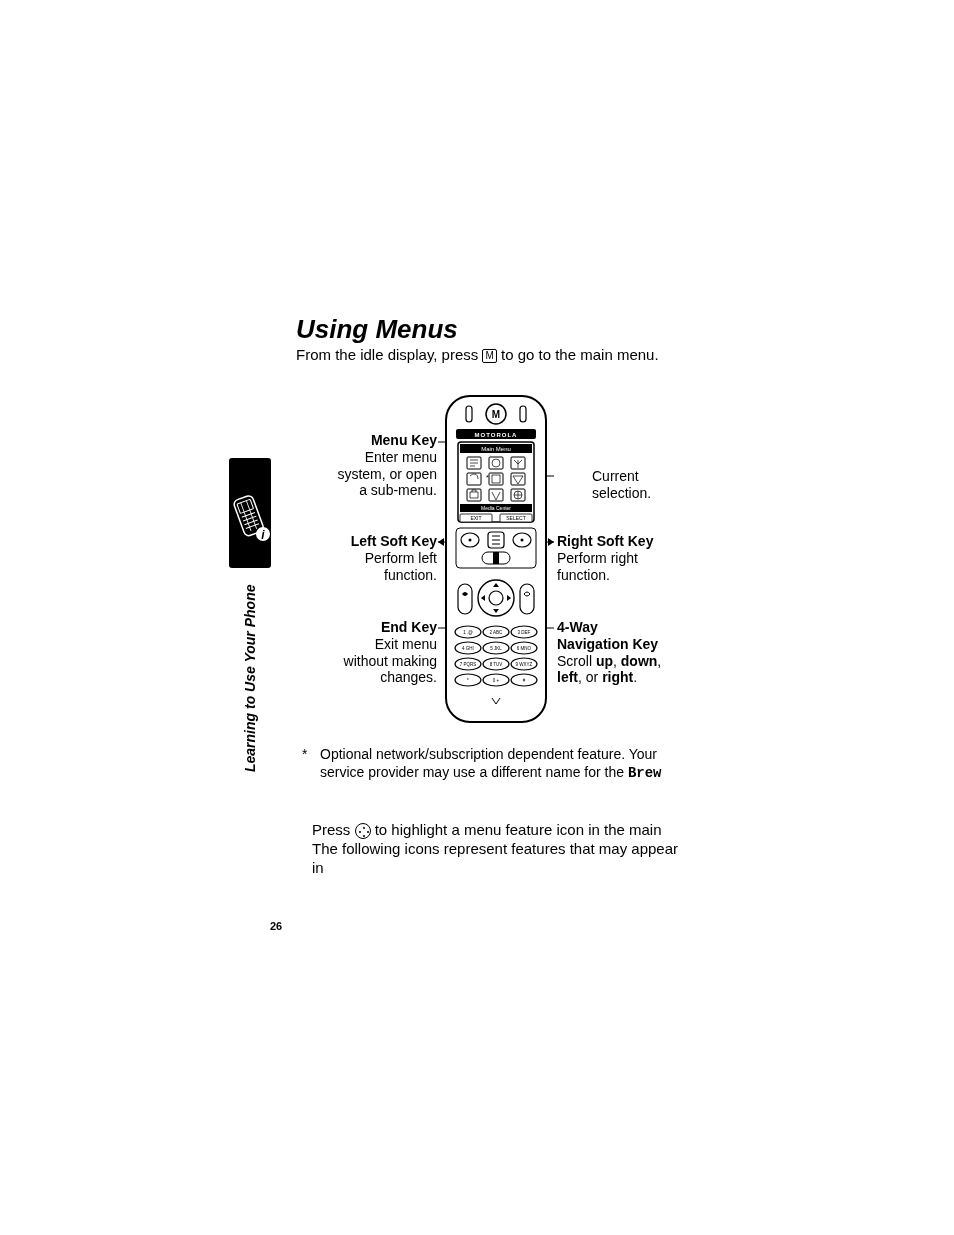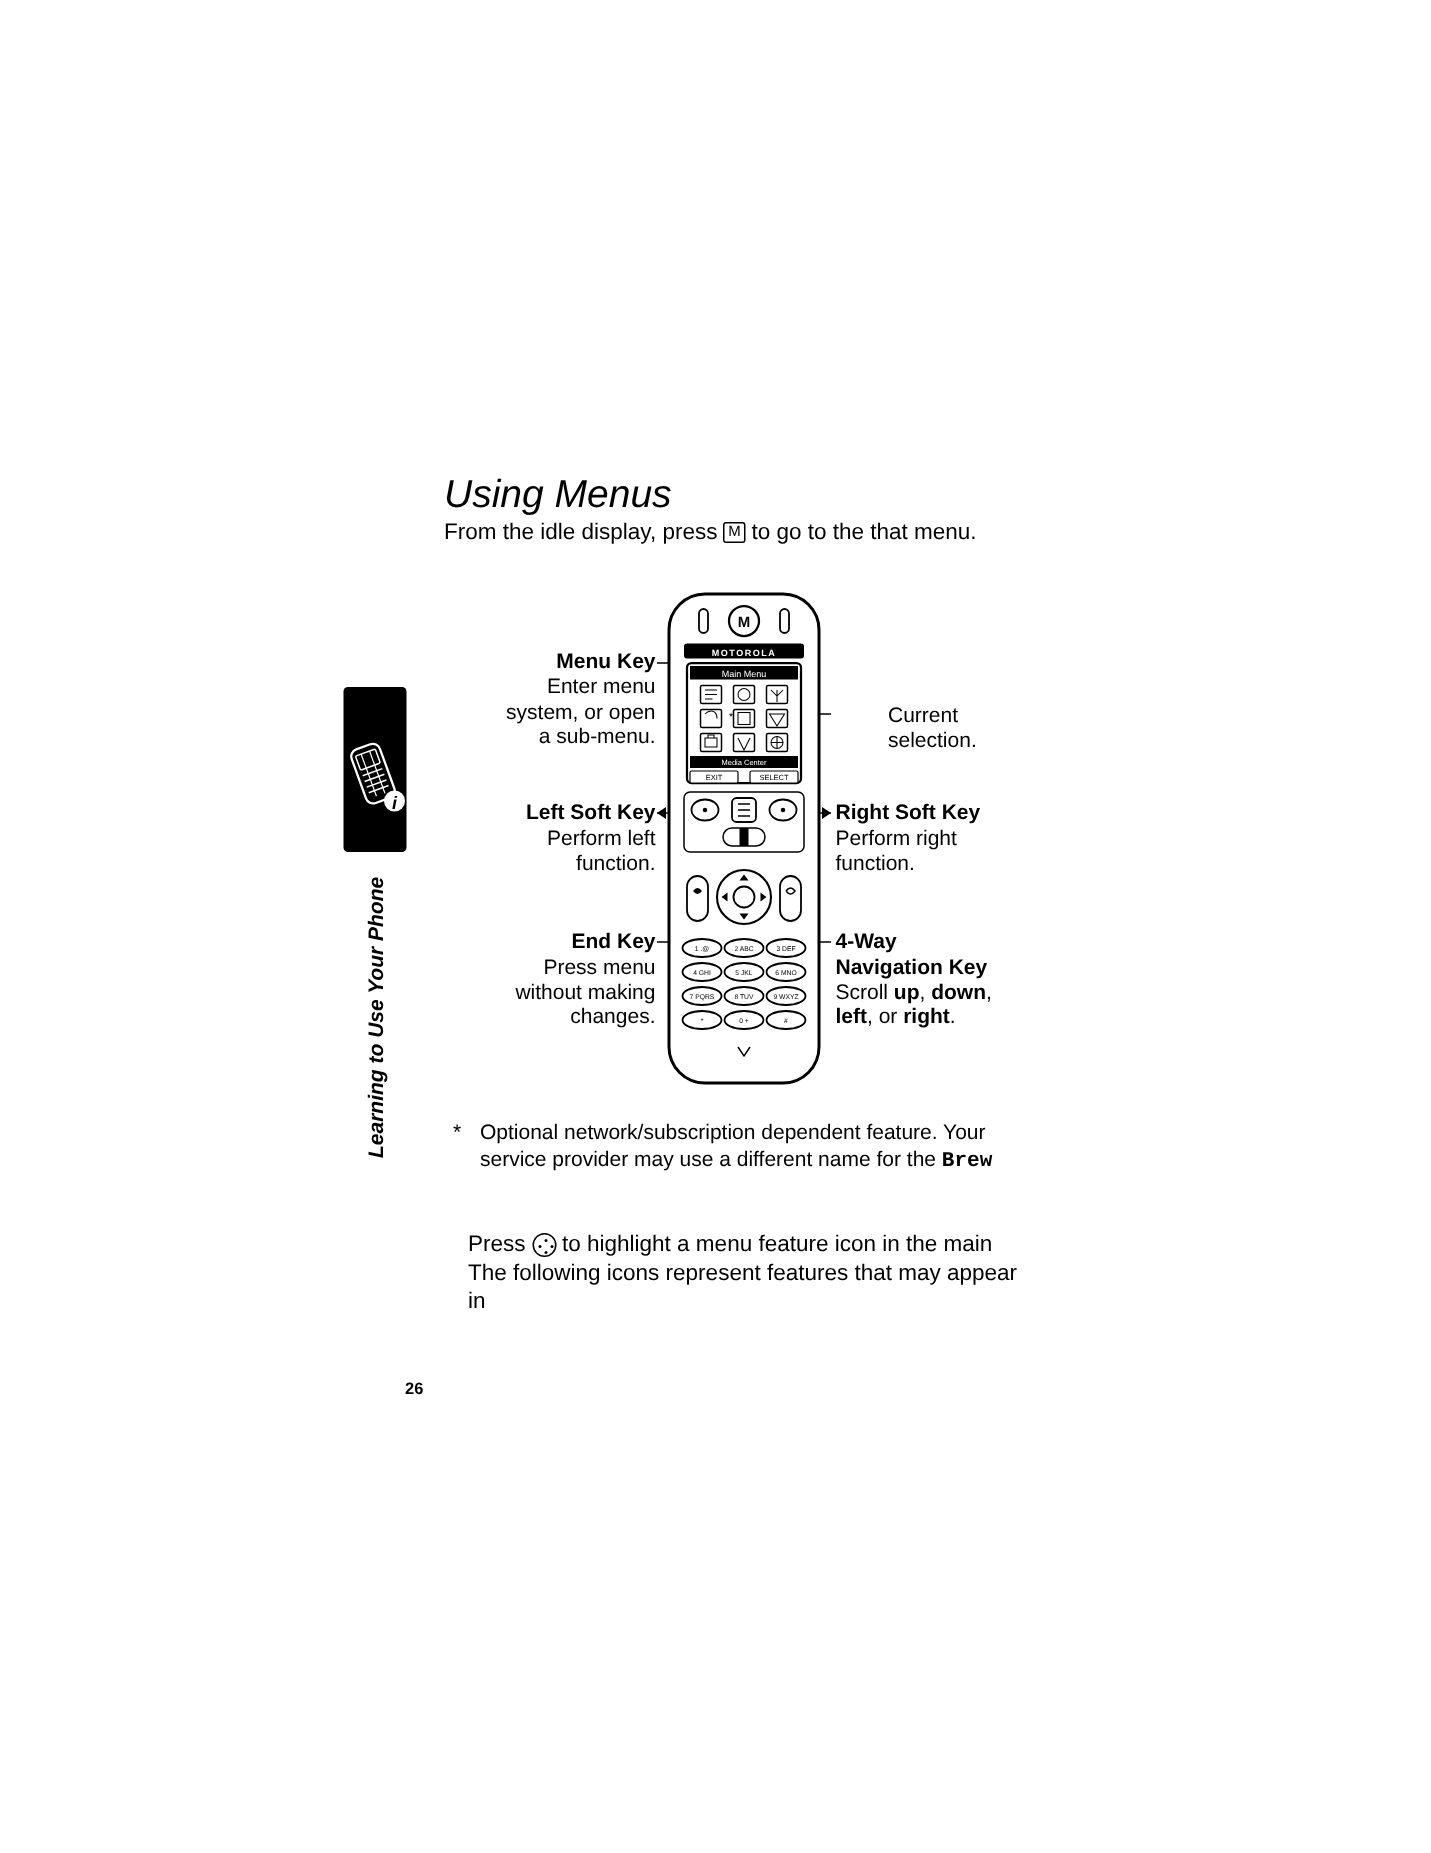--- a/index.html
+++ b/index.html
@@ -1,18 +1,18 @@
 <!DOCTYPE html>
 <html><head>
 <meta charset="utf-8">
 <style>
   * { box-sizing: border-box; margin: 0; padding: 0; }
   html, body { width: 954px; height: 1235px; background: #fff; font-family: Arial, Helvetica, sans-serif; color: #000; }
   .page { position: relative; width: 954px; height: 1235px; }
-  .heading { position: absolute; left: 296px; top: 314px; font-size: 26px; font-weight: normal; font-style: italic; font-family: Arial, Helvetica, sans-serif; }
+  .heading { position: absolute; left: 296px; top: 314px; font-size: 26px; font-weight: bold; font-style: italic; font-family: Arial, Helvetica, sans-serif; }
   .intro { position: absolute; left: 296px; top: 346px; font-size: 15px; }
   .intro .glyph { display:inline-block; border:1px solid #000; border-radius:2px; font-size:10px; padding:0 2px; vertical-align: middle; line-height:12px; }
   .sidebar-black { position: absolute; left: 229px; top: 458px; width: 42px; height: 110px; background: #000; border-radius: 3px; }
   .sidebar-phone { position: absolute; left: 229px; top: 490px; }
   .sidebar-text { position: absolute; left: 258px; top: 756px; transform: rotate(-90deg); transform-origin: left bottom; font-weight: bold; font-style: italic; font-size: 14px; white-space: nowrap; }
   .diagram { position: absolute; left: 296px; top: 390px; width: 416px; height: 335px; }
   .callout { position: absolute; font-size: 14px; line-height: 1.2; }
   .callout .title { font-weight: bold; }
   .left-call { text-align: right; }
   .right-call { text-align: left; }
@@ -28,21 +28,21 @@
   svg text { font-family: Arial, Helvetica, sans-serif; }
 </style>
 </head>
 <body>
 
 <div class="page">
 
   <div class="heading">Using Menus</div>
 
   <div class="intro">
-    <span>From the idle display, press </span><span class="glyph">M</span><span> to go to the that menu.</span>
+    <span>From the idle display, press </span><span class="glyph">M</span><span> to go to the main menu.</span>
   </div>
 
   <div class="sidebar-black"></div>
   <svg class="sidebar-phone" width="42" height="78">
     <g transform="translate(4,2) rotate(-20 19 30)">
       <rect x="8" y="4" width="20" height="38" rx="5" fill="none" stroke="#fff" stroke-width="1.5"></rect>
       <rect x="11" y="8" width="14" height="10" rx="1" fill="none" stroke="#fff" stroke-width="1"></rect>
       <line x1="11" y1="22" x2="25" y2="22" stroke="#fff" stroke-width="1"></line>
       <line x1="11" y1="26" x2="25" y2="26" stroke="#fff" stroke-width="1"></line>
       <line x1="11" y1="30" x2="25" y2="30" stroke="#fff" stroke-width="1"></line>
@@ -66,21 +66,21 @@
     </div>
 
     <div class="callout left-call" style="right:275px; top:143px; width:120px;">
       <div class="title">Left Soft Key</div>
       <div>Perform left</div>
       <div>function.</div>
     </div>
 
     <div class="callout left-call" style="right:275px; top:229px; width:120px;">
       <div class="title">End Key</div>
-      <div>Press menu</div>
+      <div>Exit menu</div>
       <div>without making</div>
       <div>changes.</div>
     </div>
 
     <div class="callout right-call" style="left:261px; top:78px; width:130px;margin-left:35px;">
       <div>Current</div>
       <div>selection.</div>
     </div>
 
     <div class="callout right-call" style="left:261px; top:143px; width:140px;">

